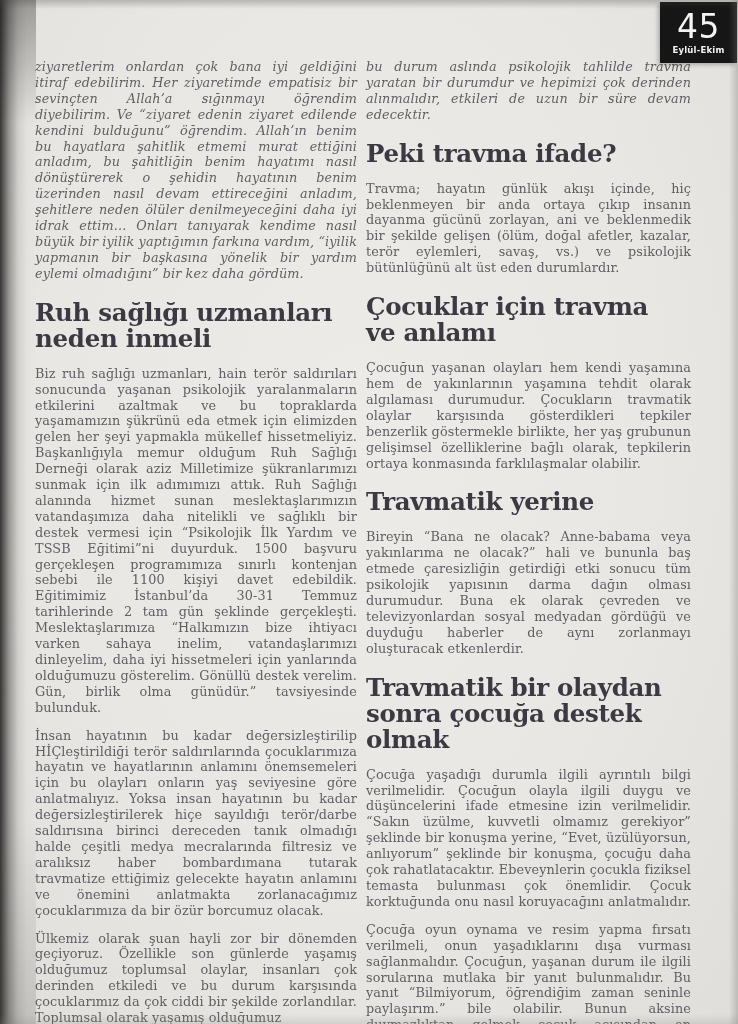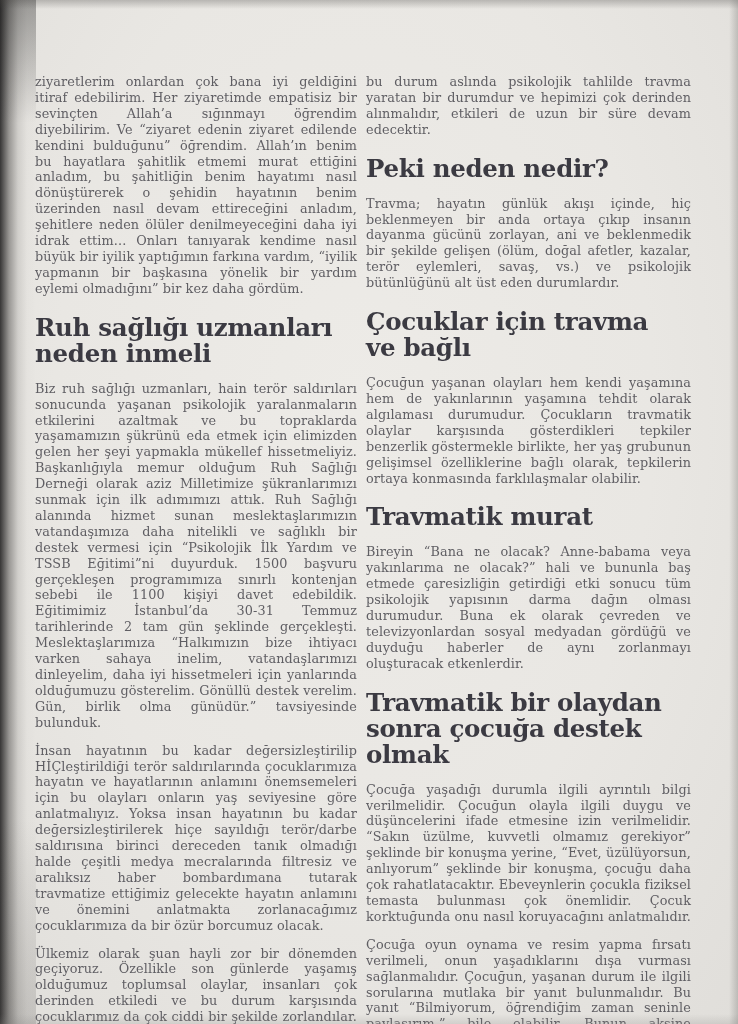--- a/index.html
+++ b/index.html
@@ -85,52 +85,56 @@
   }
   .col h2 {
     margin: 18px 0 14px 0;
     font-size: 24.5px;
     line-height: 26px;
     font-weight: bold;
     color: #3b3a42;
     letter-spacing: -0.3px;
     white-space: pre-line;
   }
-  .col > :first-child { margin-top: 16px; }
+  .col > :first-child { margin-top: 1px; font-style: italic; }
 </style>
 </head>
 <body>
 
 <div class="page">
 
   <div class="columns">
     <div class="col left">
       <p>ziyaretlerim onlardan çok bana iyi geldiğini itiraf edebilirim. Her ziyaretimde empatisiz bir sevinçten Allah’a sığınmayı öğrendim diyebilirim. Ve “ziyaret edenin ziyaret edilende kendini bulduğunu” öğrendim. Allah’ın benim bu hayatlara şahitlik etmemi murat ettiğini anladım, bu şahitliğin benim hayatımı nasıl dönüştürerek o şehidin hayatının benim üzerinden nasıl devam ettireceğini anladım, şehitlere neden ölüler denilmeyeceğini daha iyi idrak ettim... Onları tanıyarak kendime nasıl büyük bir iyilik yaptığımın farkına vardım, “iyilik yapmanın bir başkasına yönelik bir yardım eylemi olmadığını” bir kez daha gördüm.</p>
       <h2>Ruh sağlığı uzmanları
 neden inmeli</h2>
       <p>Biz ruh sağlığı uzmanları, hain terör saldırıları sonucunda yaşanan psikolojik yaralanmaların etkilerini azaltmak ve bu topraklarda yaşamamızın şükrünü eda etmek için elimizden gelen her şeyi yapmakla mükellef hissetmeliyiz. Başkanlığıyla memur olduğum Ruh Sağlığı Derneği olarak aziz Milletimize şükranlarımızı sunmak için ilk adımımızı attık. Ruh Sağlığı alanında hizmet sunan meslektaşlarımızın vatandaşımıza daha nitelikli ve sağlıklı bir destek vermesi için “Psikolojik İlk Yardım ve TSSB Eğitimi”ni duyurduk. 1500 başvuru gerçekleşen programımıza sınırlı kontenjan sebebi ile 1100 kişiyi davet edebildik. Eğitimimiz İstanbul’da 30-31 Temmuz tarihlerinde 2 tam gün şeklinde gerçekleşti. Meslektaşlarımıza “Halkımızın bize ihtiyacı varken sahaya inelim, vatandaşlarımızı dinleyelim, daha iyi hissetmeleri için yanlarında olduğumuzu gösterelim. Gönüllü destek verelim. Gün, birlik olma günüdür.” tavsiyesinde bulunduk.</p>
       <p>İnsan hayatının bu kadar değersizleştirilip HİÇleştirildiği terör saldırılarında çocuklarımıza hayatın ve hayatlarının anlamını önemsemeleri için bu olayları onların yaş seviyesine göre anlatmalıyız. Yoksa insan hayatının bu kadar değersizleştirilerek hiçe sayıldığı terör/darbe saldırısına birinci dereceden tanık olmadığı halde çeşitli medya mecralarında filtresiz ve aralıksız haber bombardımana tutarak travmatize ettiğimiz gelecekte hayatın anlamını ve önemini anlatmakta zorlanacağımız çocuklarımıza da bir özür borcumuz olacak.</p>
       <p>Ülkemiz olarak şuan hayli zor bir dönemden geçiyoruz. Özellikle son günlerde yaşamış olduğumuz toplumsal olaylar, insanları çok derinden etkiledi ve bu durum karşısında çocuklarımız da çok ciddi bir şekilde zorlandılar. Toplumsal olarak yaşamış olduğumuz</p>
     </div>
     <div class="col right">
       <p>bu durum aslında psikolojik tahlilde travma yaratan bir durumdur ve hepimizi çok derinden alınmalıdır, etkileri de uzun bir süre devam edecektir.</p>
-      <h2>Peki neden nedir?</h2>
+      <h2>Peki travma ifade?</h2>
       <p>Travma; hayatın günlük akışı içinde, hiç beklenmeyen bir anda ortaya çıkıp insanın dayanma gücünü zorlayan, ani ve beklenmedik bir şekilde gelişen (ölüm, doğal afetler, kazalar, terör eylemleri, savaş, vs.) ve psikolojik bütünlüğünü alt üst eden durumlardır.</p>
       <h2>Çocuklar için travma
-ve bağlı</h2>
+ve anlamı</h2>
       <p>Çocuğun yaşanan olayları hem kendi yaşamına hem de yakınlarının yaşamına tehdit olarak algılaması durumudur. Çocukların travmatik olaylar karşısında gösterdikleri tepkiler benzerlik göstermekle birlikte, her yaş grubunun gelişimsel özelliklerine bağlı olarak, tepkilerin ortaya konmasında farklılaşmalar olabilir.</p>
-      <h2>Travmatik murat</h2>
+      <h2>Travmatik yerine</h2>
       <p>Bireyin “Bana ne olacak? Anne-babama veya yakınlarıma ne olacak?” hali ve bununla baş etmede çaresizliğin getirdiği etki sonucu tüm psikolojik yapısının darma dağın olması durumudur. Buna ek olarak çevreden ve televizyonlardan sosyal medyadan gördüğü ve duyduğu haberler de aynı zorlanmayı oluşturacak etkenlerdir.</p>
       <h2>Travmatik bir olaydan
 sonra çocuğa destek olmak</h2>
       <p>Çocuğa yaşadığı durumla ilgili ayrıntılı bilgi verilmelidir. Çocuğun olayla ilgili duygu ve düşüncelerini ifade etmesine izin verilmelidir. “Sakın üzülme, kuvvetli olmamız gerekiyor” şeklinde bir konuşma yerine, “Evet, üzülüyorsun, anlıyorum” şeklinde bir konuşma, çocuğu daha çok rahatlatacaktır. Ebeveynlerin çocukla fiziksel temasta bulunması çok önemlidir. Çocuk korktuğunda onu nasıl koruyacağını anlatmalıdır.</p>
       <p>Çocuğa oyun oynama ve resim yapma fırsatı verilmeli, onun yaşadıklarını dışa vurması sağlanmalıdır. Çocuğun, yaşanan durum ile ilgili sorularına mutlaka bir yanıt bulunmalıdır. Bu yanıt “Bilmiyorum, öğrendiğim zaman seninle paylaşırım.” bile olabilir. Bunun aksine duymazlıktan gelmek çocuk açısından en rahatsız edici durumdur. Eğer çocuk gün içinde sebepsiz yere huzursuzluk, tedirginlik korku ve kaygılar yaşıyorsa, mutlaka profesyonel bir destek alınmalıdır.</p>
     </div>
   </div>
 
+  <div class="badge">
+    <div class="num">45</div>
+    <div class="issue">Eylül-Ekim</div>
+  </div>
 
   <div class="edge edge-left"></div>
   <div class="edge edge-left-vert"></div>
   <div class="edge edge-top"></div>
   <div class="edge edge-right"></div>
   <div class="edge edge-bottom"></div>
 
 </div>
 
 </body></html>

